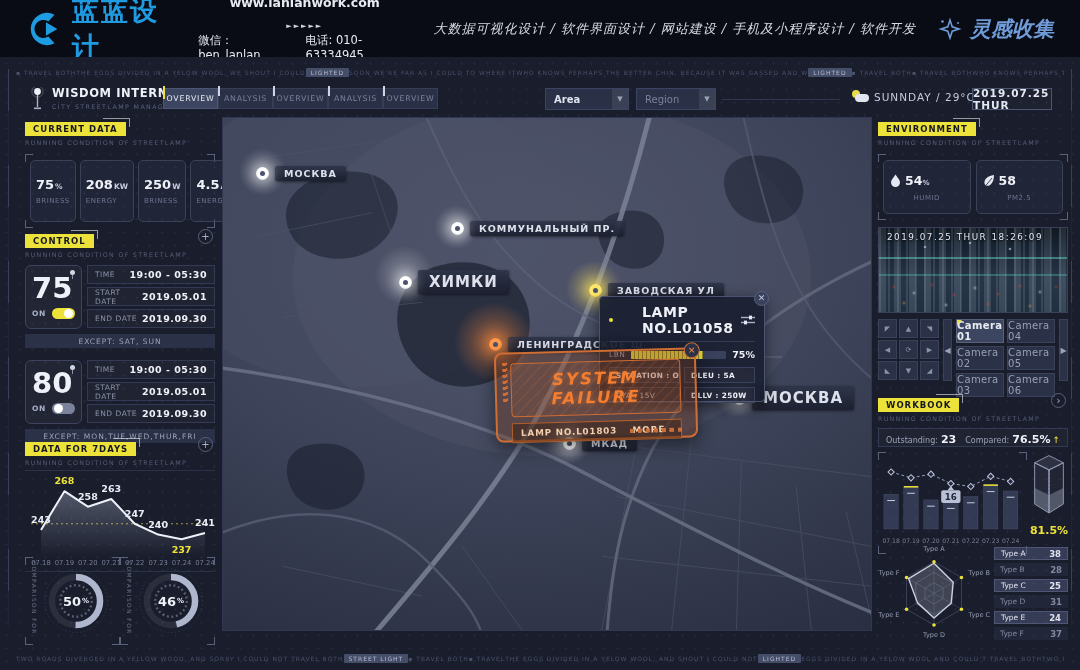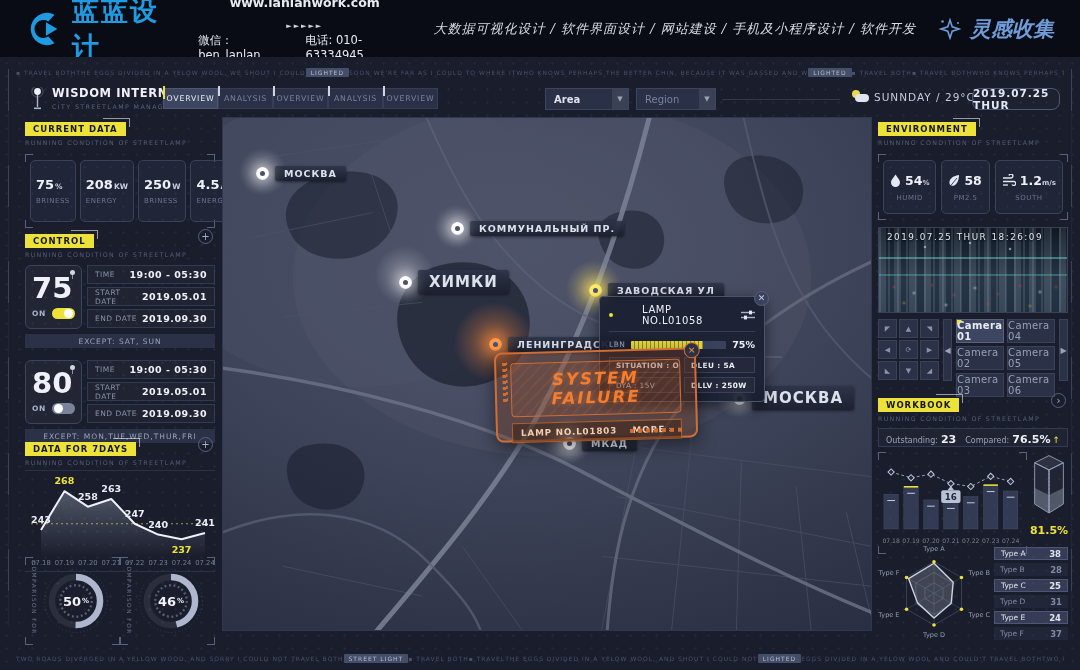--- a/index.html
+++ b/index.html
@@ -50,22 +50,22 @@
   .select.dim .sv{color:#79819b;font-weight:normal;}
   .select .car{width:16px;height:100%;background:rgba(255,255,255,.08);display:flex;
     align-items:center;justify-content:center;font-size:7px;color:#9aa2b8;}
   #sel-area{left:545px;width:84px;} #sel-region{left:636px;width:80px;}
   .hline{position:absolute;left:722px;top:13px;width:118px;height:1px;background:#303850;}
   .weather{position:absolute;left:852px;top:4px;display:flex;align-items:center;gap:4px;
     font-size:10.5px;letter-spacing:1px;color:#c6ccdd;}
   .wicon{position:relative;width:18px;height:14px;}
   .wicon .sun{position:absolute;left:0;top:0;width:8px;height:8px;border-radius:50%;background:#ead94a;}
   .wicon .cloud{position:absolute;left:3px;top:4px;width:14px;height:8px;border-radius:6px;background:#dfe4ef;}
-  .datebox{position:absolute;left:972px;top:2px;width:88px;height:22px;border:1px solid #4d5673;
-    border-radius:8px;display:flex;align-items:center;justify-content:center;font-size:10.5px;
+  .datebox{position:absolute;left:972px;top:2px;width:80px;height:22px;border:1px solid #4d5673;
+    border-radius:0;display:flex;align-items:center;justify-content:center;font-size:10.5px;
     font-weight:bold;letter-spacing:1px;color:#e4e8f2;background:rgba(255,255,255,.02);}
   
   .panel{position:absolute;width:190px;}
   .badge{display:inline-block;background:#ede23a;color:#141722;font-size:8.5px;font-weight:bold;
     letter-spacing:1px;padding:2px 8px;position:relative;}
   .badge::after{content:"";position:absolute;right:-4px;top:-4px;width:26px;height:8px;
     border-top:1px solid rgba(255,255,255,.55);border-right:1px solid rgba(255,255,255,.55);}
   .psub{font-size:6.3px;letter-spacing:1.3px;color:#575e78;margin-top:3px;}
   .pico{position:absolute;right:2px;top:0;width:15px;height:15px;border:1px solid #59617c;
     border-radius:50%;color:#aab2c8;font-size:10px;line-height:13px;text-align:center;cursor:pointer;}
@@ -137,21 +137,21 @@
   .map-label.large .lbl{font-size:15px;padding:3px 11px;}
   
   .popup{position:absolute;left:376px;top:178px;width:166px;height:106px;z-index:5;
     background:rgba(26,31,48,.93);border:1px solid #4a5470;border-radius:4px;
     box-shadow:0 4px 14px rgba(0,0,0,.55);padding:7px 9px;}
   .popup-close{position:absolute;right:-5px;top:-6px;width:15px;height:15px;border-radius:50%;
     background:#39415c;border:1px solid #59617c;color:#c3cadd;font-size:9px;line-height:13px;
     text-align:center;cursor:pointer;}
   .pp-head{display:flex;align-items:center;gap:5px;border-bottom:1px solid #343c56;padding-bottom:5px;}
   .pp-dot{width:4px;height:4px;border-radius:50%;background:#ede23a;}
-  .pp-id{font-size:10px;font-weight:normal;letter-spacing:.6px;color:#eef1f8;flex:1;padding-left:24px;}
+  .pp-id{font-size:14px;font-weight:bold;letter-spacing:.6px;color:#eef1f8;flex:1;padding-left:24px;}
   .pp-bar-row{display:flex;align-items:center;gap:6px;margin-top:7px;}
   .pp-bar-row .k{font-size:7.5px;color:#9aa2b8;letter-spacing:.5px;}
   .pp-bar{flex:1;height:8px;background:#39415c;border-radius:1px;overflow:hidden;}
   .pp-bar i{display:block;height:100%;width:75%;
     background:repeating-linear-gradient(90deg,#e3d93c 0 3px,#8f8a2e 3px 4px);}
   .pp-pct{font-size:9.5px;font-weight:bold;color:#eef1f8;}
   .pp-cells{display:grid;grid-template-columns:1fr 1fr;gap:4px;margin-top:7px;}
   .pp-cell{height:16px;border:1px solid #39415c;background:rgba(255,255,255,.03);
     font-size:7.3px;letter-spacing:.4px;color:#c3cadd;display:flex;align-items:center;padding:0 6px;
     white-space:nowrap;overflow:hidden;}
@@ -602,31 +602,20 @@
       <div class="env-card">
         <div class="env-top">
           <svg width="12" height="13" viewBox="0 0 12 13">
             <path d="M11 1 C4 2 1 5.5 1.5 9.5 C2 12 5 12.5 7 11 C10 9 11 4.5 11 1 Z" fill="#e4e8f2"></path>
             <line x1="2" y1="12.5" x2="9" y2="4" stroke="#2b3248" stroke-width="0.9"></line>
             </svg>
           <span class="env-val"><span>58</span><span class="unit"></span></span>
         </div>
         <div class="env-lbl">PM2.5</div>
       </div>
-      <div class="env-card">
-        <div class="env-top">
-          <svg width="14" height="12" viewBox="0 0 14 12">
-            <path d="M1 4 H9 A2 2 0 1 0 7 1.5" fill="none" stroke="#e4e8f2" stroke-width="1.3"></path>
-            <path d="M1 7.5 H12 A2 2 0 1 1 10 10.5" fill="none" stroke="#e4e8f2" stroke-width="1.3"></path>
-            <path d="M1 11 H6" stroke="#e4e8f2" stroke-width="1.3"></path>
-            </svg>
-          <span class="env-val"><span>1.2</span><span class="unit">m/s</span></span>
-        </div>
-        <div class="env-lbl">SOUTH</div>
-      </div>
     </div>
   </div>
 
   <div class="panel" id="p-camera">
     <div class="cam-img corners">
       <span class="cam-lights"></span>
       <span class="cam-ts">2019.07.25 THUR 18:26:09</span>
     </div>
     <div class="cam-ctl">
       <div class="dpad" id="dpad">

